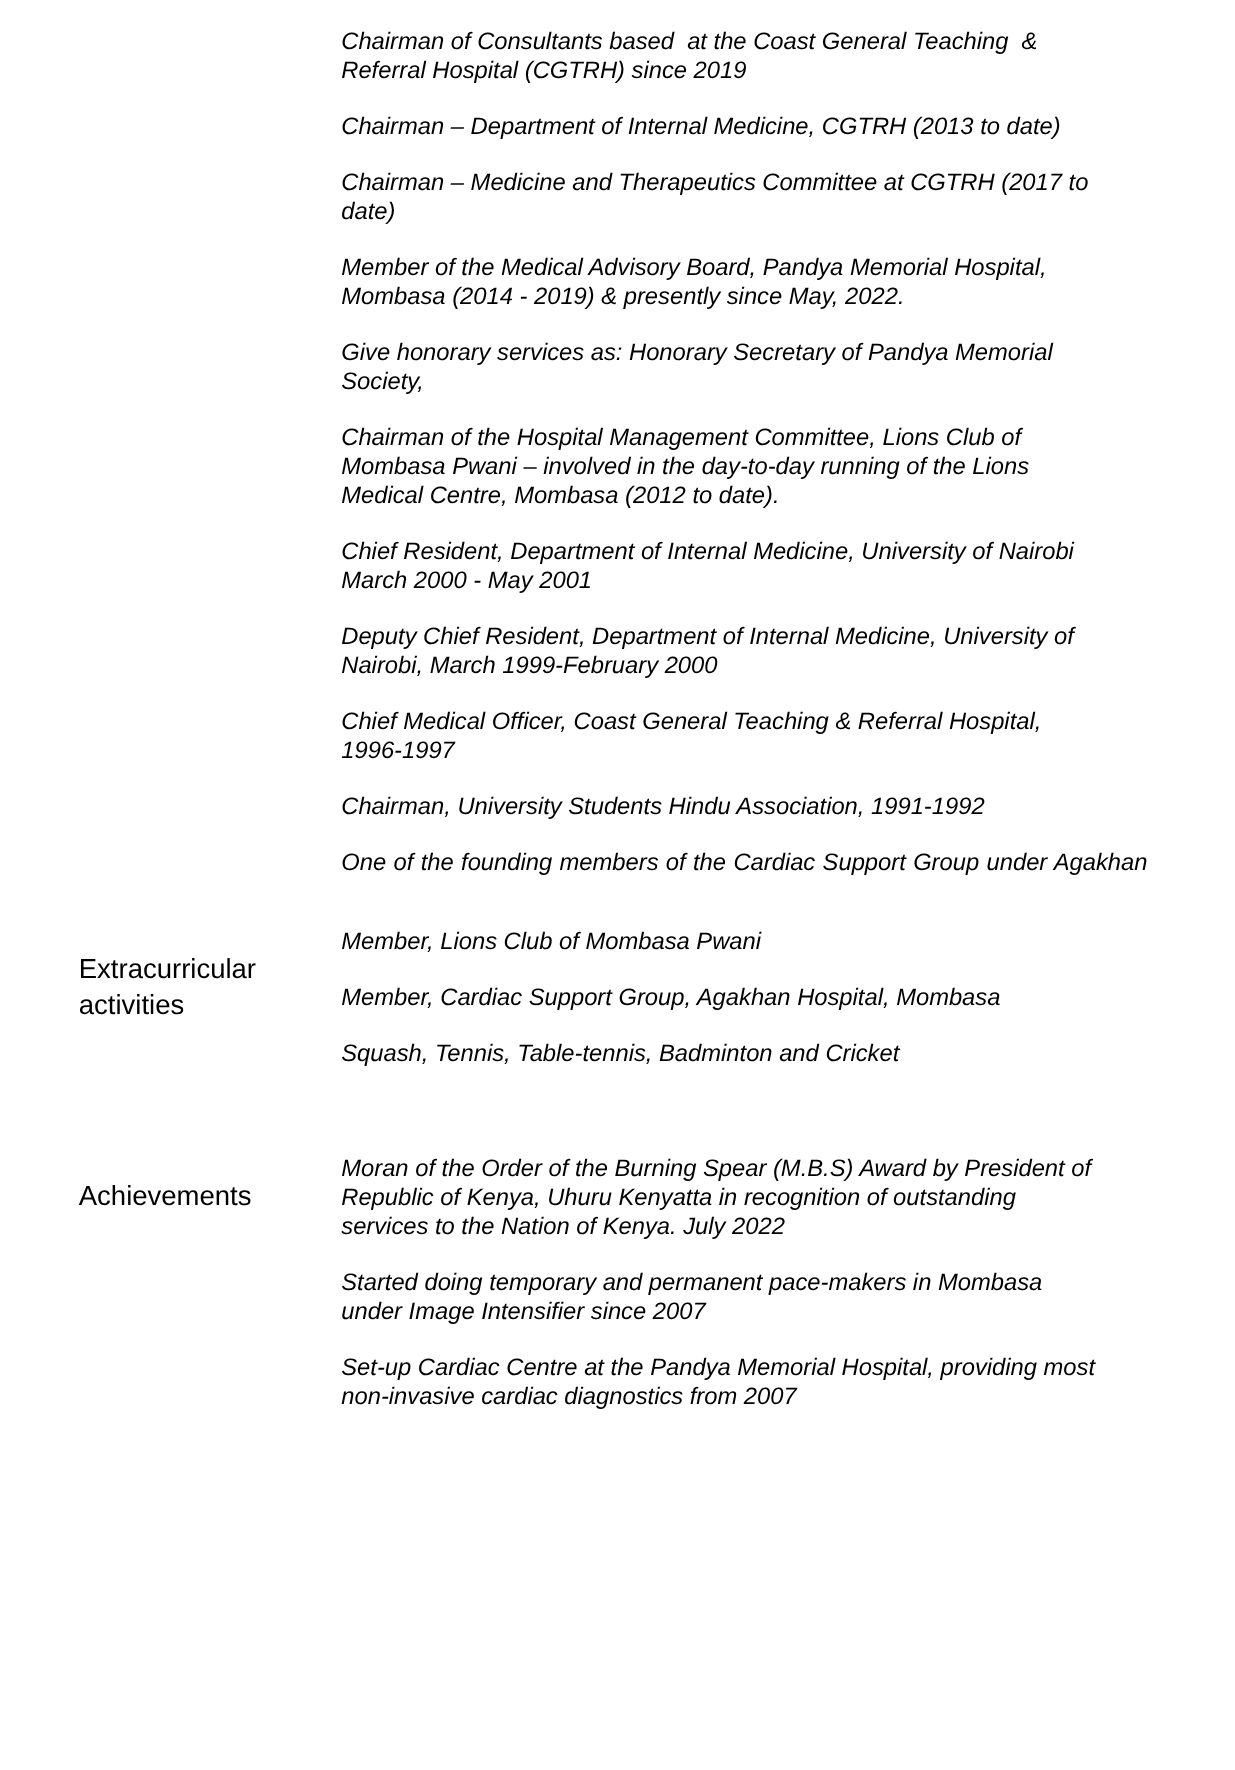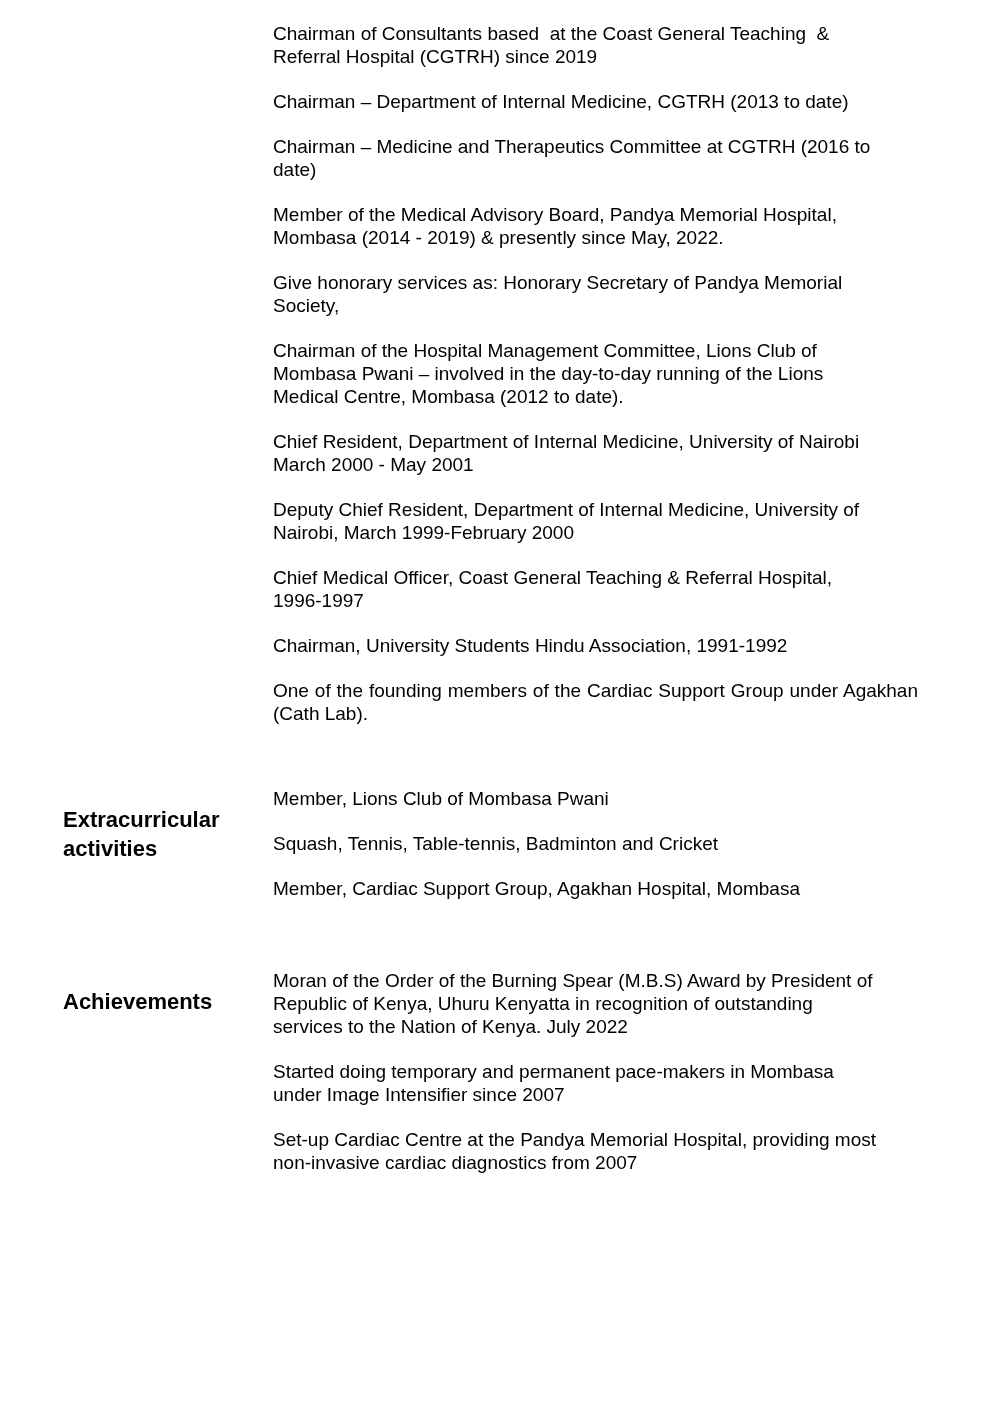--- a/index.html
+++ b/index.html
@@ -13,76 +13,75 @@
     font-size: 19px;
     line-height: 23px;
     box-sizing: border-box;
     padding-top: 22px;
     overflow: hidden;
   }
   .section { position: relative; overflow: hidden; }
   .section .content { margin-left: 273px; width: 645px; }
   .sec-extra { margin-top: 40px; }
   .sec-achieve { margin-top: 47px; }
-  .p { margin: 0 0 22px 0; white-space: pre-wrap; }
+  .p { margin: 0 0 22px 0; white-space: pre-wrap; font-style: italic; }
   .p-just {
     margin-bottom: 0;
     text-align: justify;
     text-align-last: justify;
   }
   .p-tight { word-spacing: -2.5px; }
   .section-label {
     position: absolute;
     left: 63px;
     top: 0;
     width: 200px;
-    font-weight: bold;
+    font-weight: normal;
     font-size: 22px;
     line-height: 29px;
     white-space: pre-line;
   }
 </style>
 </head>
 <body>
 
 <div class="page">
 
   <section class="section sec-positions">
     <div class="content">
       <p class="p">Chairman of Consultants based  at the Coast General Teaching  &amp;
 Referral Hospital (CGTRH) since 2019</p>
       <p class="p">Chairman – Department of Internal Medicine, CGTRH (2013 to date)</p>
-      <p class="p">Chairman – Medicine and Therapeutics Committee at CGTRH (2016 to
+      <p class="p">Chairman – Medicine and Therapeutics Committee at CGTRH (2017 to
 date)</p>
       <p class="p">Member of the Medical Advisory Board, Pandya Memorial Hospital,
 Mombasa (2014 - 2019) &amp; presently since May, 2022.</p>
       <p class="p">Give honorary services as: Honorary Secretary of Pandya Memorial
 Society,</p>
       <p class="p">Chairman of the Hospital Management Committee, Lions Club of
 Mombasa Pwani – involved in the day-to-day running of the Lions
 Medical Centre, Mombasa (2012 to date).</p>
       <p class="p">Chief Resident, Department of Internal Medicine, University of Nairobi
 March 2000 - May 2001</p>
       <p class="p">Deputy Chief Resident, Department of Internal Medicine, University of
 Nairobi, March 1999-February 2000</p>
       <p class="p">Chief Medical Officer, Coast General Teaching &amp; Referral Hospital,
 1996-1997</p>
       <p class="p">Chairman, University Students Hindu Association, 1991-1992</p>
       <p class="p p-just">One of the founding members of the Cardiac Support Group under Agakhan</p>
-      <p class="p">(Cath Lab).</p>
     </div>
   </section>
 
   <section class="section sec-extra">
     <h2 class="section-label">Extracurricular
 activities</h2>
     <div class="content">
       <p class="p">Member, Lions Club of Mombasa Pwani</p>
+      <p class="p">Member, Cardiac Support Group, Agakhan Hospital, Mombasa</p>
       <p class="p">Squash, Tennis, Table-tennis, Badminton and Cricket</p>
-      <p class="p">Member, Cardiac Support Group, Agakhan Hospital, Mombasa</p>
     </div>
   </section>
 
   <section class="section sec-achieve">
     <h2 class="section-label">Achievements</h2>
     <div class="content">
       <p class="p">Moran of the Order of the Burning Spear (M.B.S) Award by President of
 Republic of Kenya, Uhuru Kenyatta in recognition of outstanding
 services to the Nation of Kenya. July 2022</p>
       <p class="p">Started doing temporary and permanent pace-makers in Mombasa

